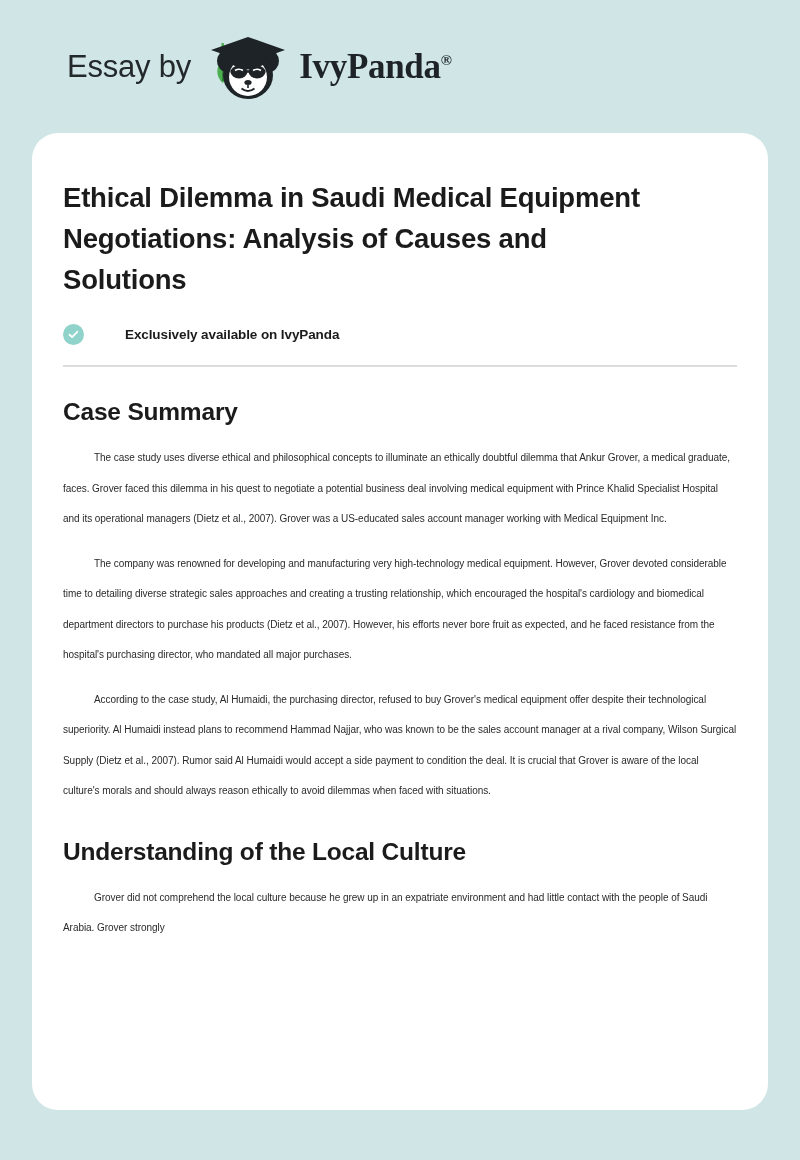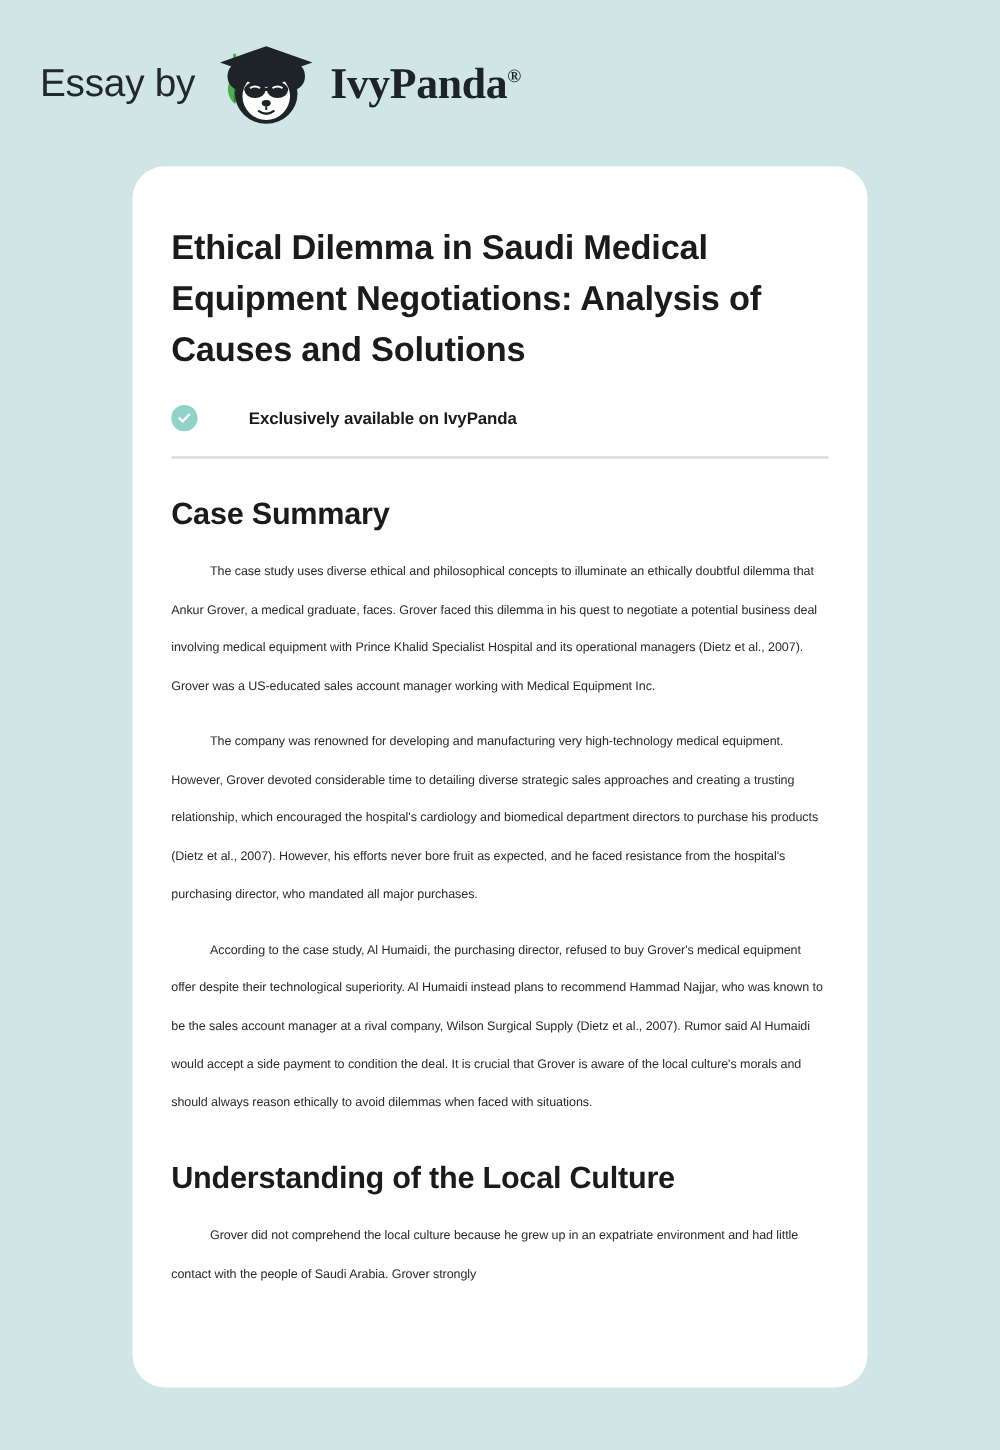--- a/index.html
+++ b/index.html
@@ -11,21 +11,21 @@
     background: #cfe5e6;
     font-family: "Liberation Sans", sans-serif;
     overflow: hidden;
   }
 
   
   .site-header {
     height: 133px;
     display: flex;
     align-items: center;
-    padding-left: 32px;
+    padding-left: 67px;
   }
   .brand-lockup {
     display: flex;
     align-items: center;
     gap: 14px;
   }
   .essay-by {
     font-size: 31px;
     font-weight: 400;
     color: #23282b;
@@ -50,21 +50,21 @@
   .wordmark .reg {
     font-size: 15px;
     vertical-align: super;
     font-weight: 700;
   }
 
   
   .paper-card {
     position: relative;
     margin: 0 auto;
-    width: 588px;
+    width: 736px;
     height: 977px;
     background: #ffffff;
     border-radius: 26px;
     padding: 44px 31px 0 31px;
     overflow: hidden;
   }
 
   .doc-title {
     font-size: 27.5px;
     line-height: 41px;

